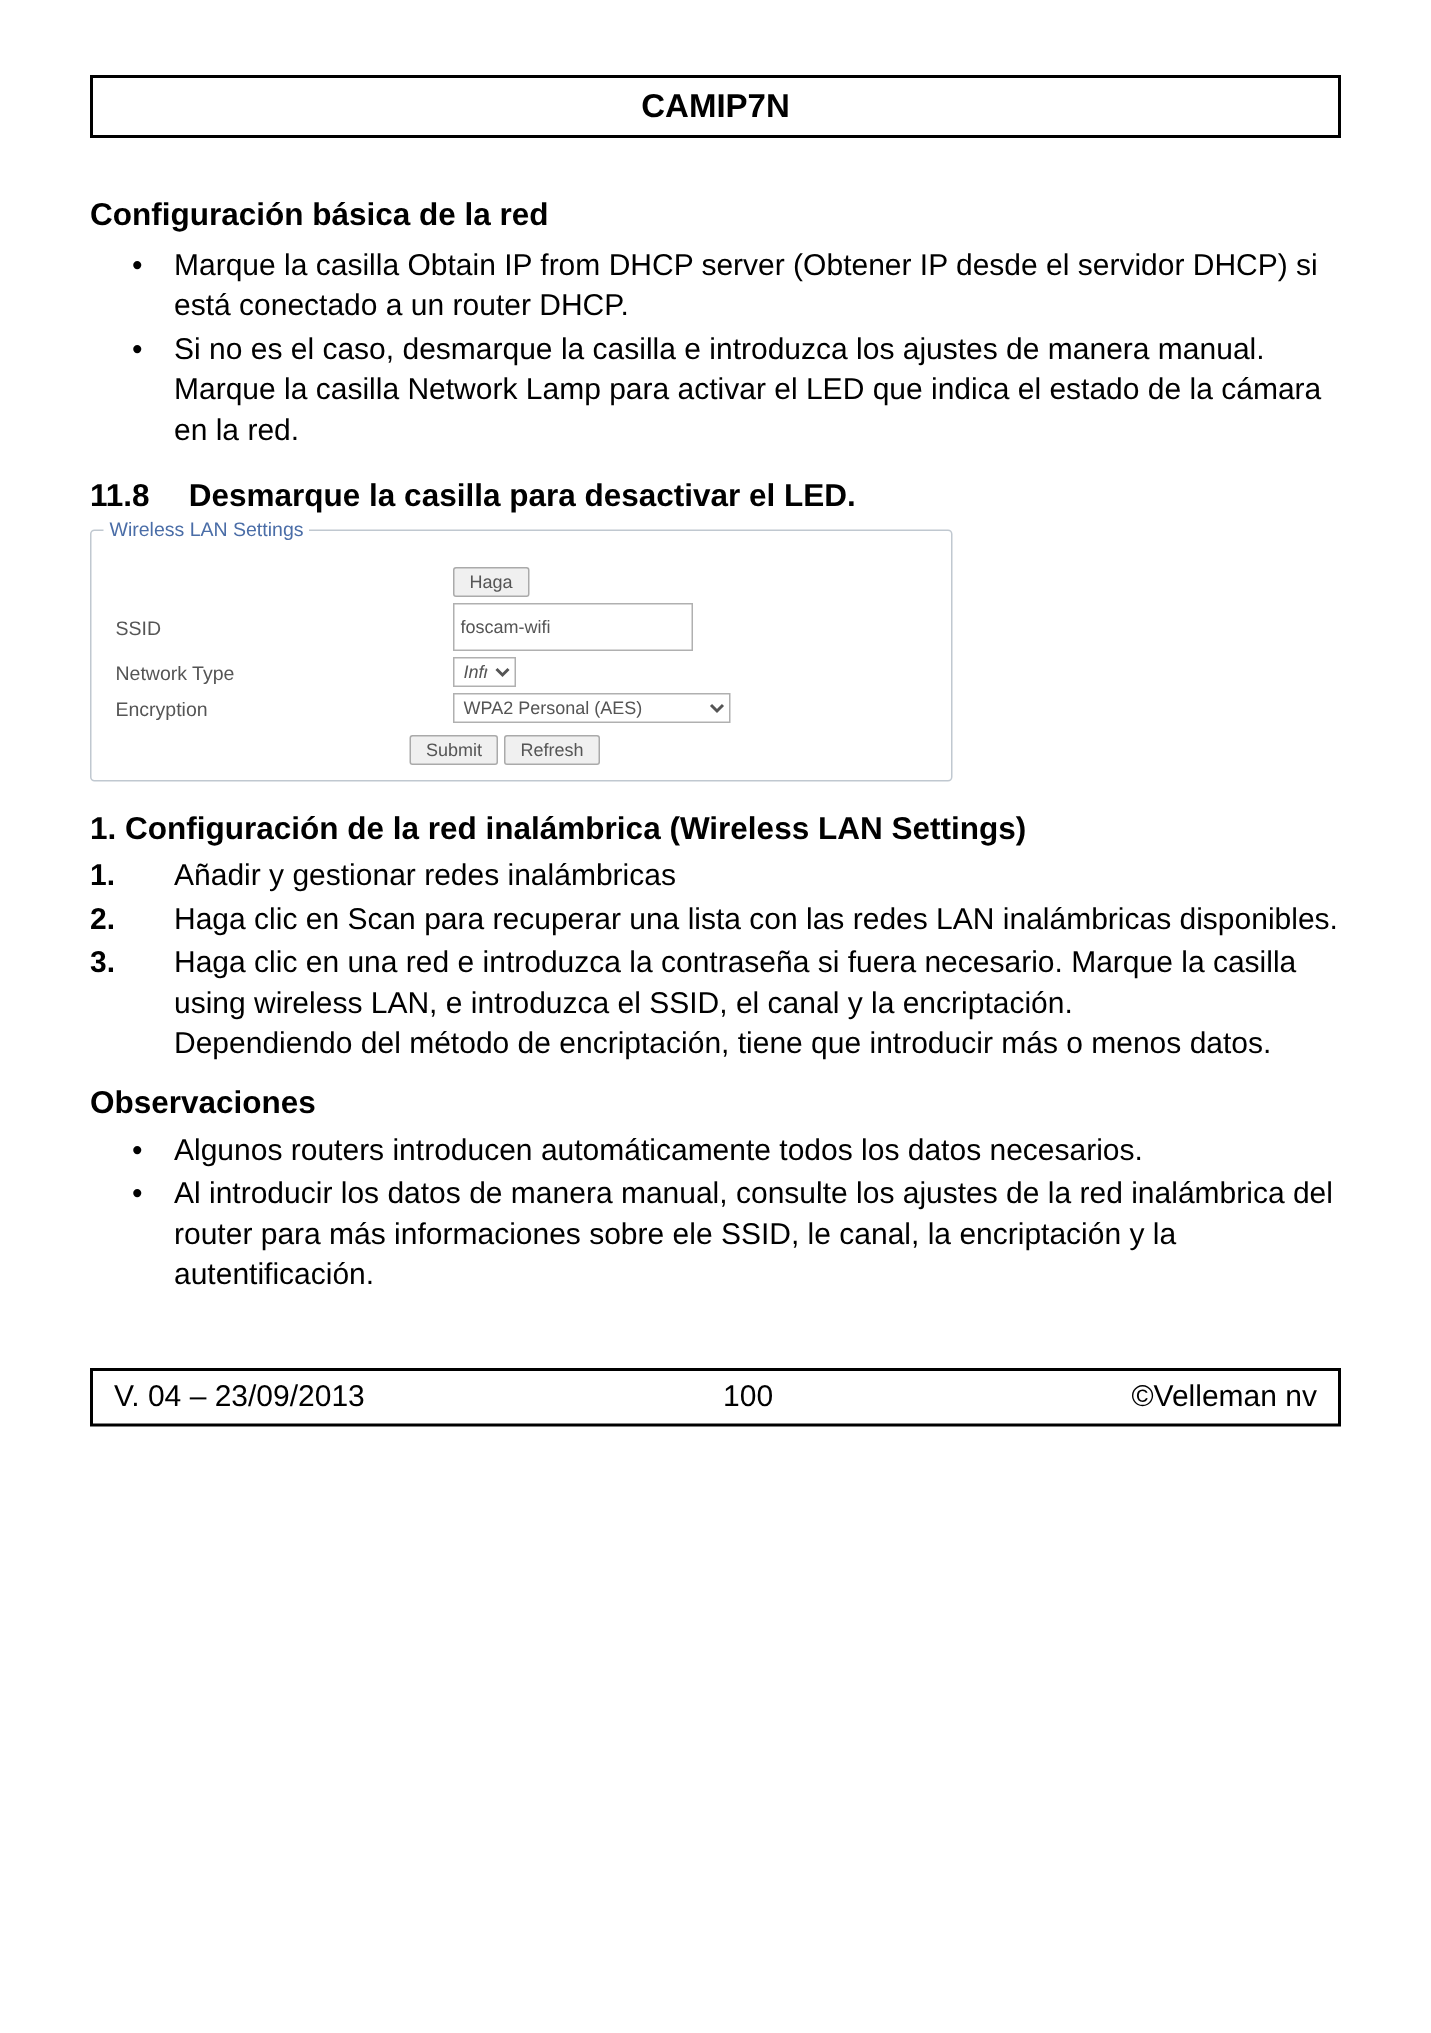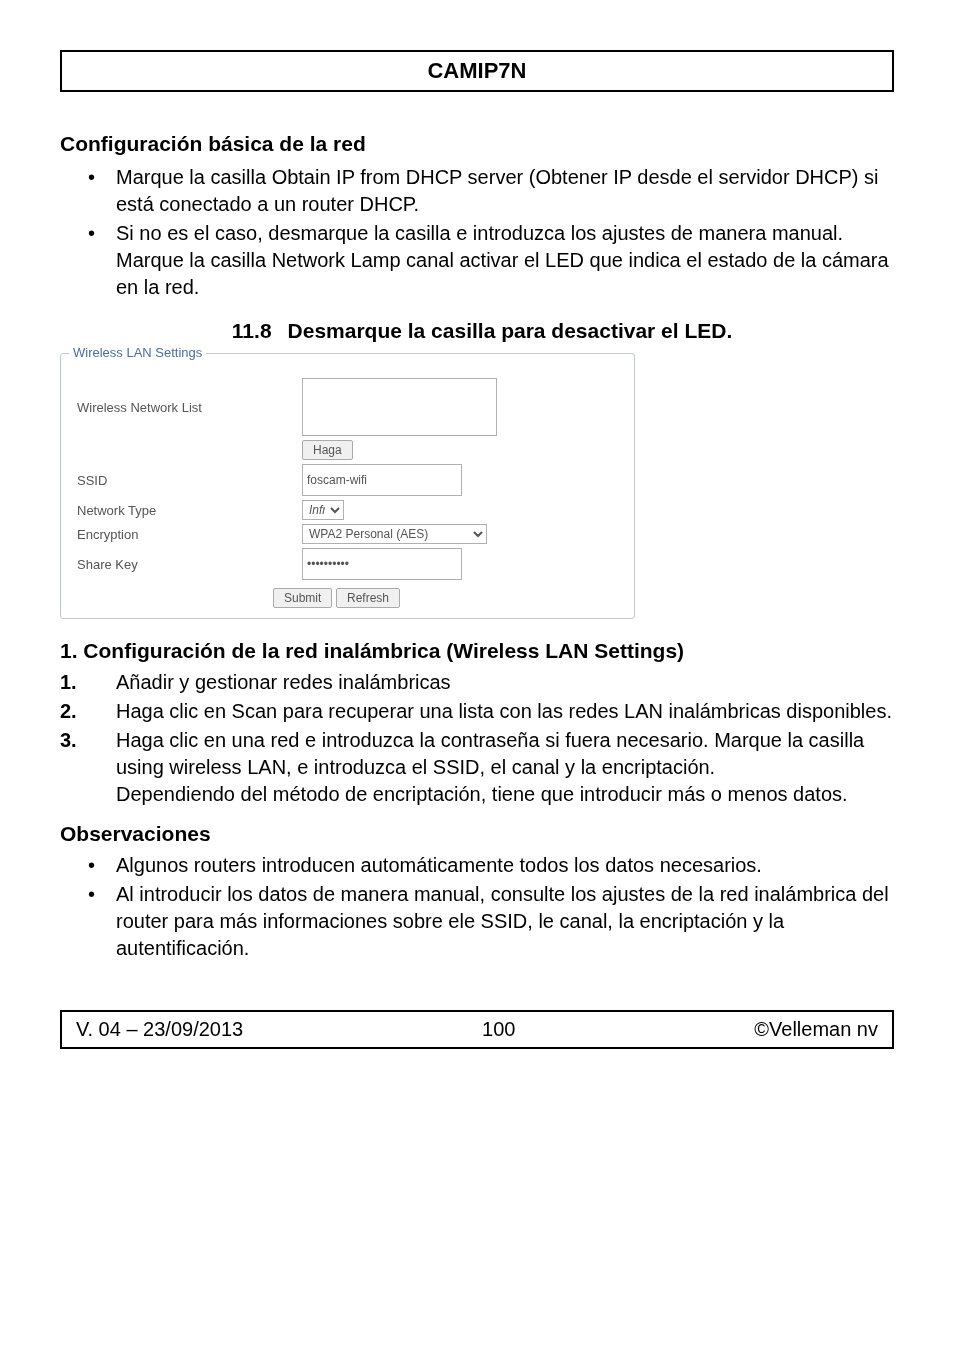--- a/index.html
+++ b/index.html
@@ -41,21 +41,20 @@
       width: 28px;
       flex-shrink: 0;
     }
     .bullet-text {
       flex: 1;
     }
     .numbered-heading {
       font-weight: bold;
       font-size: 21px;
       margin-bottom: 10px;
-      text-align: center;
     }
     .num-prefix {
       display: inline-block;
       width: 60px;
     }
     .screenshot-container {
       margin: 6px 0 20px 0;
       width: 575px;
     }
     .fieldset-box {
@@ -185,40 +184,34 @@
 </div>
 
 <div class="section-heading">Configuración básica de la red</div>
 <div class="bullet-list">
   <div class="bullet-item">
     <span class="bullet-dot">•</span>
     <span class="bullet-text">Marque la casilla Obtain IP from DHCP server (Obtener IP desde el servidor DHCP) si está conectado a un router DHCP.</span>
   </div>
   <div class="bullet-item">
     <span class="bullet-dot">•</span>
-    <span class="bullet-text">Si no es el caso, desmarque la casilla e introduzca los ajustes de manera manual. Marque la casilla Network Lamp canal activar el LED que indica el estado de la cámara en la red.</span>
+    <span class="bullet-text">Si no es el caso, desmarque la casilla e introduzca los ajustes de manera manual. Marque la casilla Network Lamp para activar el LED que indica el estado de la cámara en la red.</span>
   </div>
 </div>
 
 <div class="numbered-heading">
   <span class="num-prefix">11.8</span>
   <span>Desmarque la casilla para desactivar el LED.</span>
 </div>
 
 <div class="screenshot-container">
   <div class="fieldset-box">
     <span class="legend">Wireless LAN Settings</span>
     <table class="form-table">
       <tbody>
-          <tr>
-        <td>Wireless Network List</td>
-        <td>
-          <div class="list-box"></div>
-        </td>
-      </tr>
       <tr>
         <td></td>
         <td><button class="btn">Haga</button></td>
       </tr>
       <tr>
         <td>SSID</td>
         <td><input class="text-input" type="text" value="foscam-wifi" style=""></td>
       </tr>
       <tr>
         <td>Network Type</td>
@@ -229,24 +222,20 @@
         </td>
       </tr>
       <tr>
         <td>Encryption</td>
         <td>
           <select class="select-ui select-wide">
             <option>WPA2 Personal (AES)</option>
           </select>
         </td>
       </tr>
-      <tr>
-        <td>Share Key</td>
-        <td><input class="text-input" type="text" value="••••••••••" style=""></td>
-      </tr>
     </tbody>
       </table>
     <div class="submit-row">
       <button class="btn">Submit</button>
       <button class="btn">Refresh</button>
     </div>
   </div>
 </div>
 
 <div class="subheading">1. Configuración de la red inalámbrica (Wireless LAN Settings)</div>

